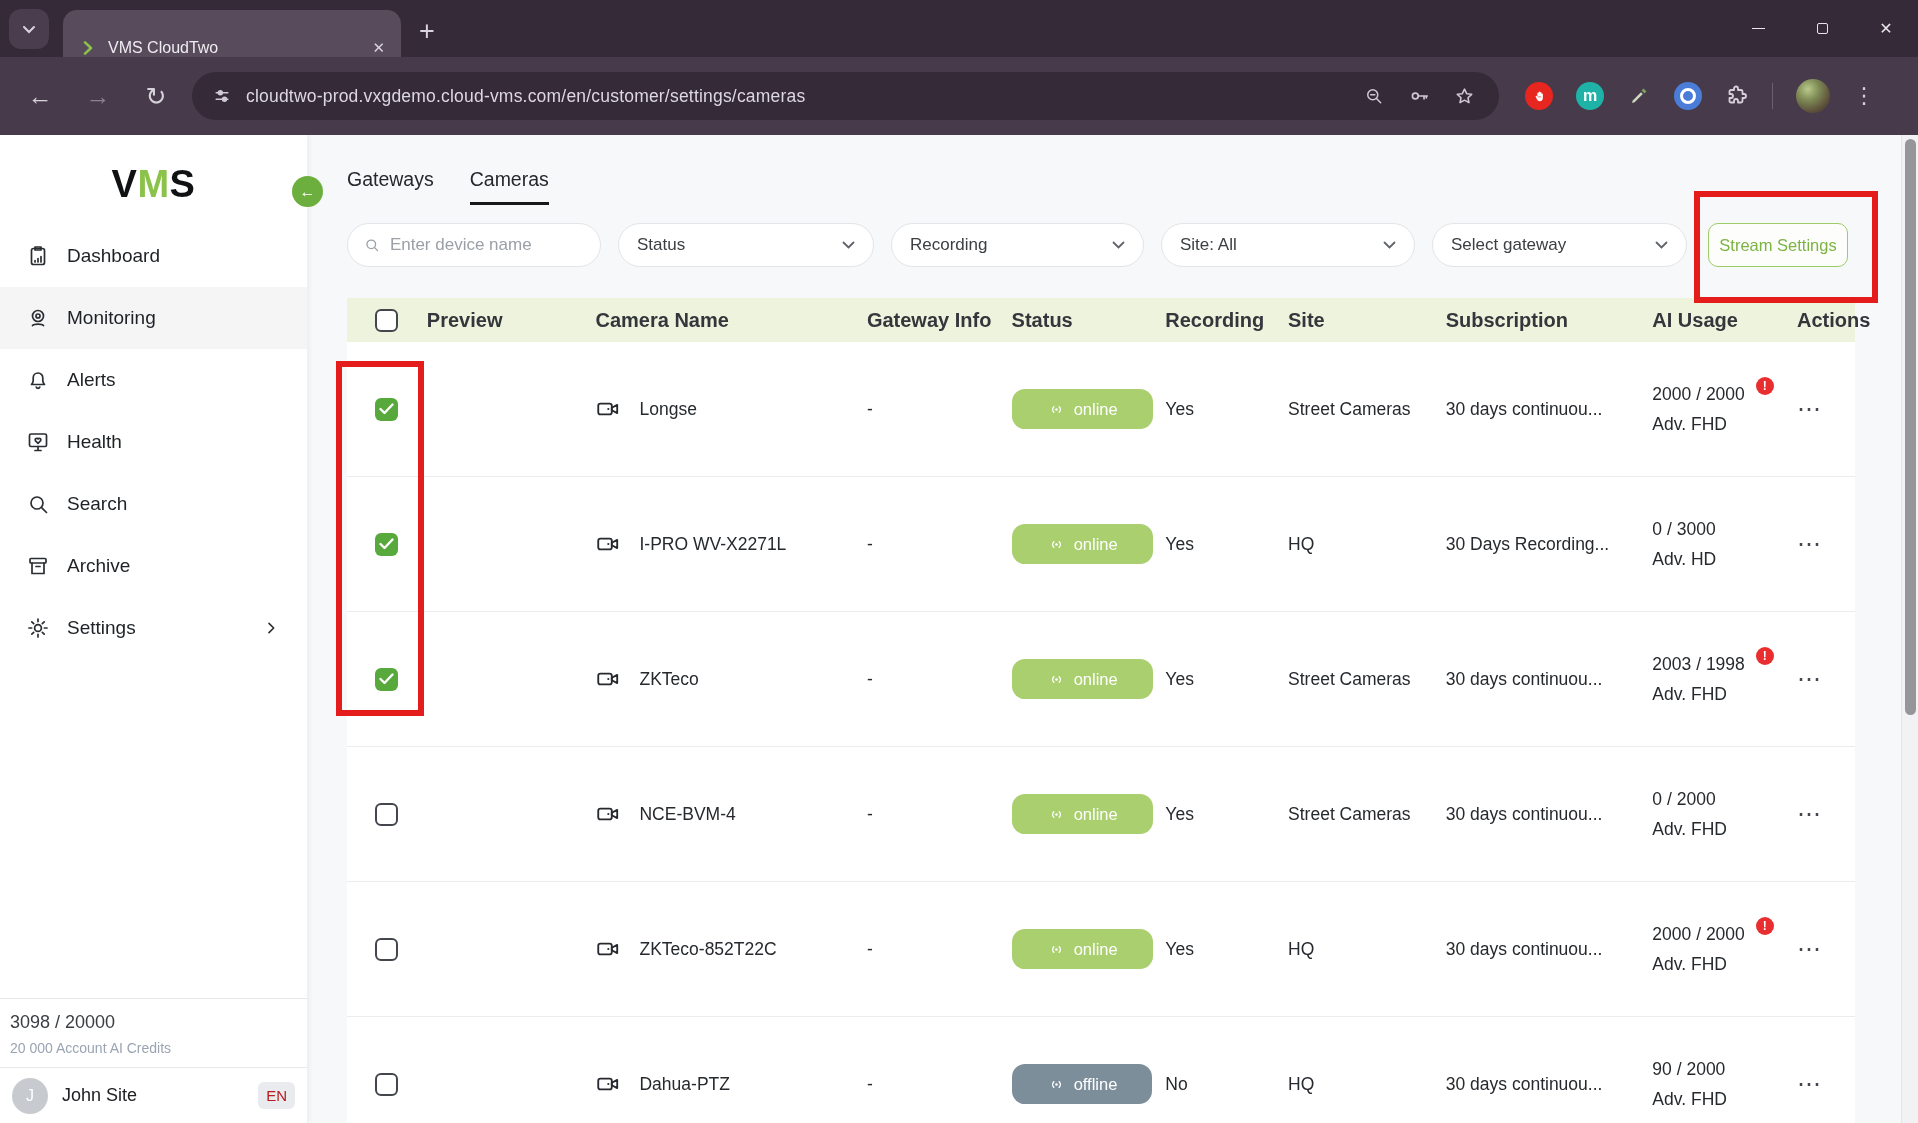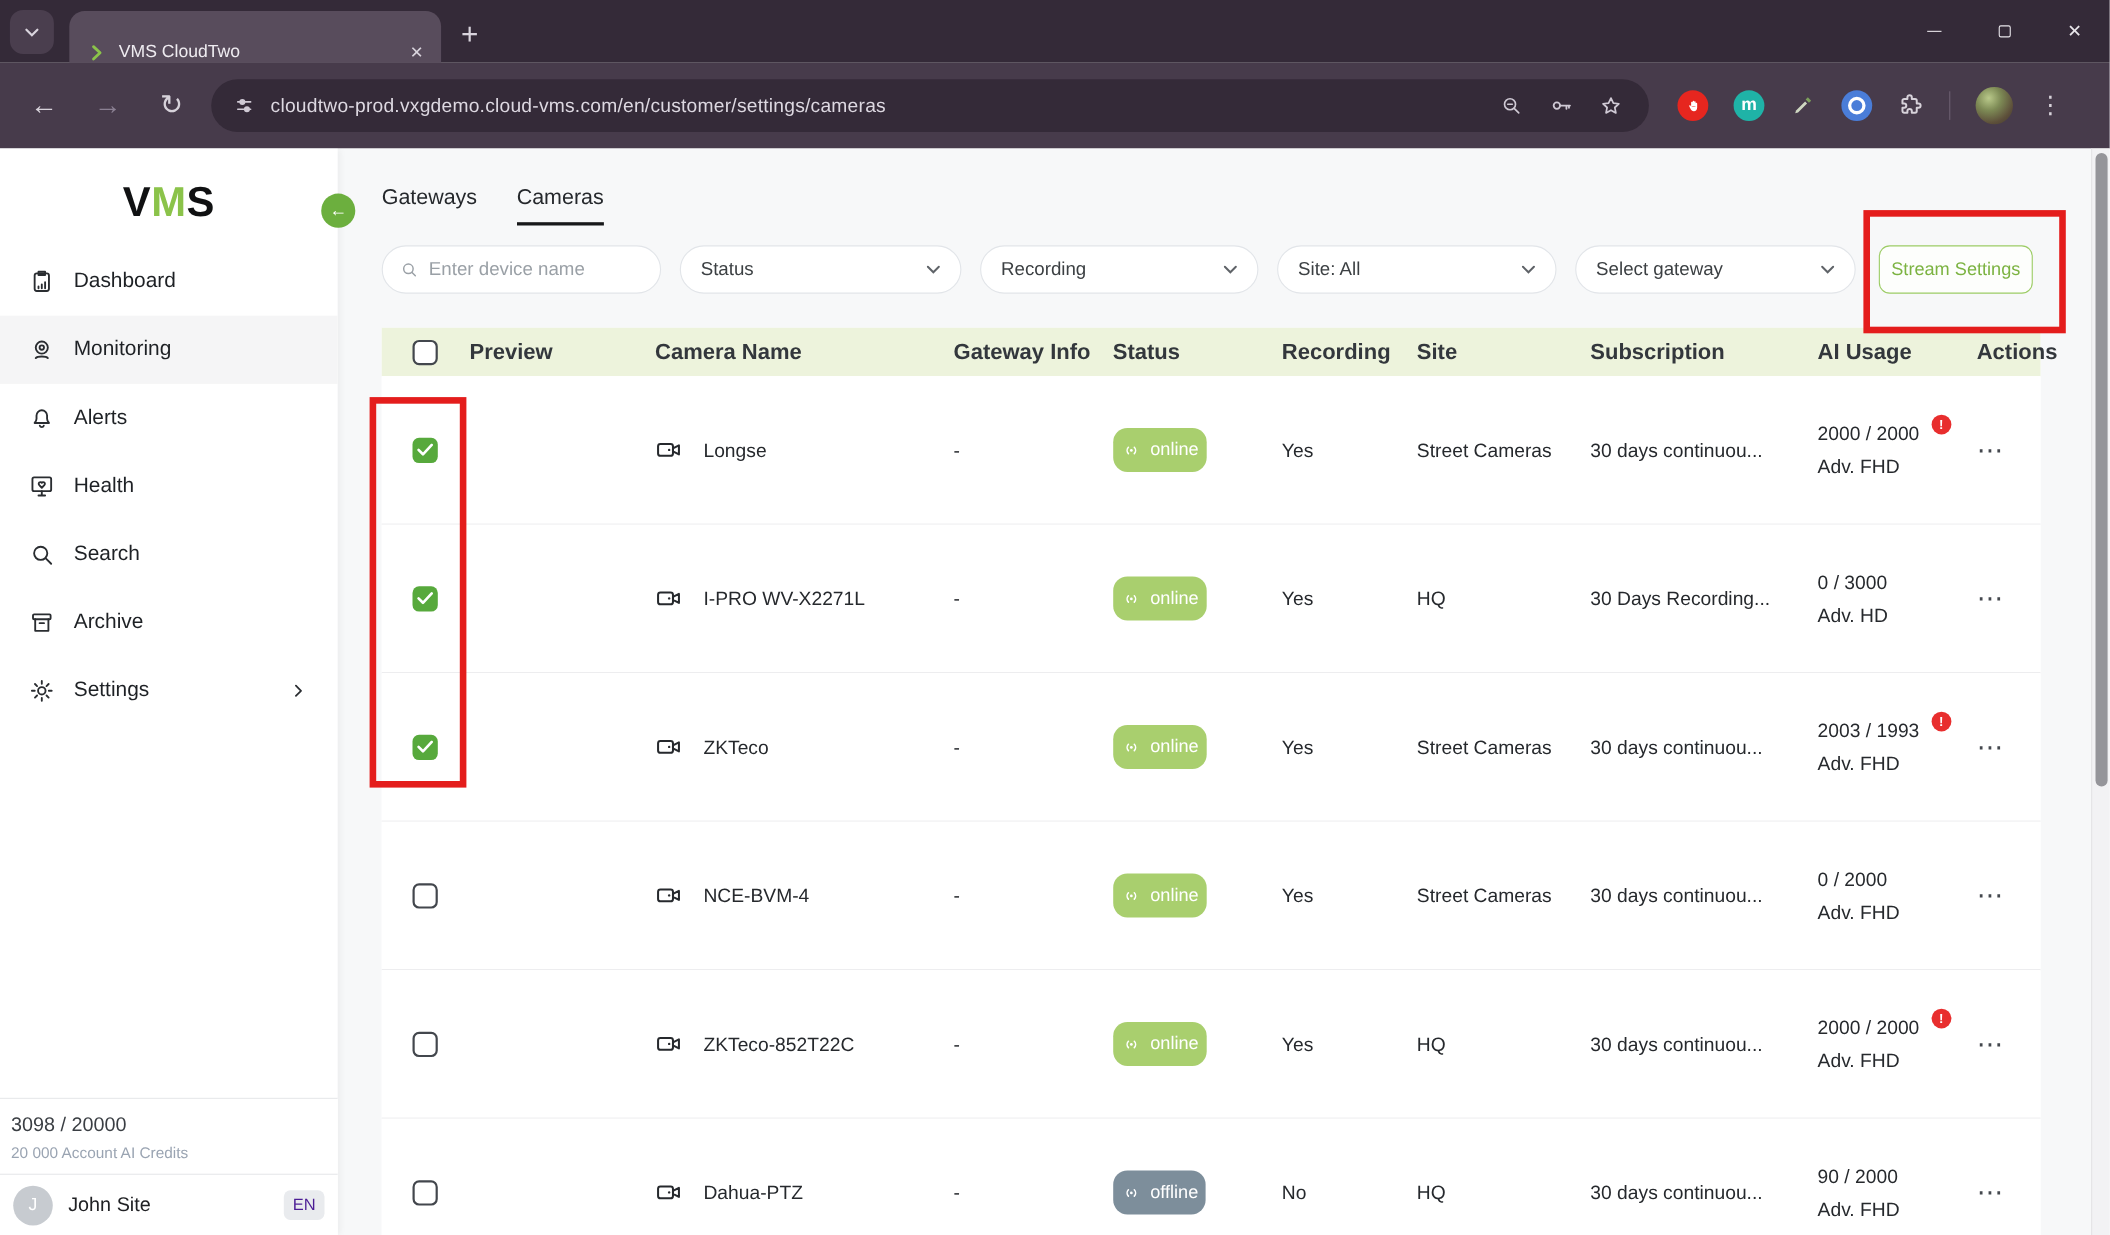--- a/index.html
+++ b/index.html
@@ -46,21 +46,21 @@
 .nav-item.active{background:#f5f5f6}
 .nav-item svg{flex:0 0 24px}
 .nav-item .chev{position:absolute;right:24px;display:flex}
 .side-bottom{position:absolute;left:0;right:0;bottom:0;background:#fff}
 .credits{border-top:1px solid #e7e8ea;padding:13px 10px 11px}
 .credits .n{font-size:18px;color:#3a3e43}
 .credits .l{font-size:14px;color:#9aa4b2;margin-top:7px}
 .userrow{border-top:1px solid #e7e8ea;height:56px;display:flex;align-items:center;padding:0 12px}
 .uav{width:36px;height:36px;border-radius:50%;background:#c7cbd0;color:#fff;font-size:16px;display:flex;align-items:center;justify-content:center}
 .uname{font-size:18px;color:#202124;margin-left:14px;flex:1}
-.lang{background:#e9ebee;border-radius:6px;padding:5px 8px;font-size:15px;color:#4c1d95}
+.lang{background:#e9ebee;border-radius:6px;padding:5px 8px;font-size:15px;color:#b91c1c}
 
 .main{flex:1;position:relative;padding-left:40px}
 .tabs{margin-top:33px;display:flex;gap:36px}
 .mtab{font-size:19.5px;color:#25282c;padding-bottom:11px}
 .mtab.active{border-bottom:3px solid #17181a}
 .filters{margin-top:18px;display:flex;align-items:center;gap:17px}
 .f-search{width:254px;height:44px;border:1px solid #e2e5e9;border-radius:22px;background:#fff;display:flex;align-items:center;padding:0 16px;gap:10px}
 .f-search input{border:0;outline:0;font-size:17px;color:#333;width:100%;background:transparent;font-family:inherit}
 .f-search input::placeholder{color:#9aa0a6}
 .dd{height:44px;border:1px solid #e2e5e9;border-radius:22px;background:#fff;display:flex;align-items:center;justify-content:space-between;padding:0 18px;font-size:17px;color:#3c4043}
@@ -84,21 +84,21 @@
 .checkbox svg{display:none}
 .checkbox.checked{border:0;background:#57a93c}
 .checkbox.checked svg{display:block}
 .thumb{width:124px;height:96px;border-radius:8px}
 .t0{background:radial-gradient(circle at 30% 18%,#0e1b38 0%,transparent 45%),radial-gradient(circle at 75% 22%,#6e7f9e 0%,transparent 35%),linear-gradient(180deg,#23375e 0%,#31497a 22%,#8093b2 36%,#2e7de0 48%,#2277e8 72%,#1b6fdd 100%)}
 .t1{background:radial-gradient(circle at 50% 42%,#f0c878 0%,rgba(240,200,120,0) 38%),linear-gradient(180deg,#cdd2d6 0%,#dfe3e6 28%,#d8cfbc 46%,#a6adb4 62%,#7c93a8 82%,#5d7a94 100%)}
 .t2{background:radial-gradient(circle at 62% 52%,#2f3135 0%,transparent 38%),linear-gradient(200deg,#8a8272 0%,#6f685c 28%,#55534f 46%,#d8dce0 74%,#eef1f4 100%)}
 .t3{background:radial-gradient(circle at 58% 62%,#3a3d42 0%,transparent 25%),linear-gradient(180deg,#8fc0ec 0%,#a8cdf0 18%,#7a6a55 34%,#5a5248 48%,#e8ecf0 70%,#f2f5f8 100%)}
 .t4{background:radial-gradient(circle at 18% 16%,#4a4440 0%,transparent 38%),linear-gradient(180deg,#e8ebee 0%,#c8ccd0 22%,#a8acb0 48%,#8f9499 100%)}
 .t5{background:linear-gradient(105deg,rgba(74,111,165,0) 12%,#4a6fa5 15%,rgba(74,111,165,0) 20%),linear-gradient(115deg,#e3e6ea 0%,#eef0f2 38%,#d8d2c8 60%,#c5bbab 78%,#b3a693 100%)}
-.pill{display:inline-flex;align-items:center;gap:8px;height:40px;padding:0 7px;border-radius:13px;background:#a9cf6e;color:#fff;font-size:16.5px}
+.pill{display:inline-flex;align-items:center;gap:8px;height:40px;padding:0 35px;border-radius:13px;background:#a9cf6e;color:#fff;font-size:16.5px}
 .pill.offline{background:#7d8e9b}
 .ai-line{display:flex;align-items:flex-start;gap:11px}
 .ai-badge{width:18px;height:18px;border-radius:50%;background:#e82e2e;color:#fff;font-size:12px;font-weight:700;display:flex;align-items:center;justify-content:center;transform:translateY(-7px);flex:0 0 18px}
 .ai-badge.hidden{visibility:hidden}
 .ai-plan{margin-top:9px}
 .dots{font-size:24px;color:#44484e}
 
 .sb{position:absolute;top:0;right:0;width:17px;height:100%;background:#f2f2f4;border-left:1px solid #e4e4e6;z-index:4}
 .sb-thumb{position:absolute;top:4px;left:3px;width:11px;height:576px;border-radius:6px;background:#95959a}
 .ann{position:absolute;border:6px solid #e41d1c;z-index:6}
@@ -440,21 +440,21 @@
                   </svg>
         <span>online</span>
       </span>
     </span>
     <span class="c-rec">Yes</span>
     <span class="c-site">Street Cameras</span>
     <span class="c-sub">30 days continuou...</span>
     <span class="c-ai">
       <span>
         <span class="ai-line">
-                    <span>2003 / 1993</span>
+                    <span>2003 / 1998</span>
                     <span class="ai-badge">!</span>
                   </span>
         <div class="ai-plan">Adv. FHD</div>
       </span>
     </span>
     <span class="c-act"><span class="dots">⋯</span></span>
   </div>
 
   <div class="trow">
     <span class="c-check">

